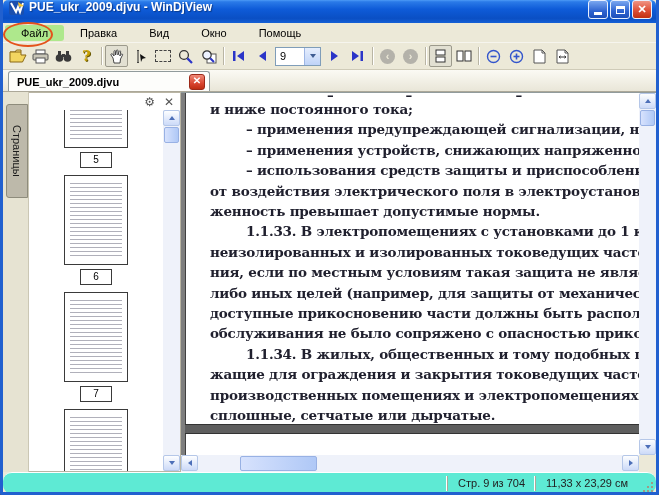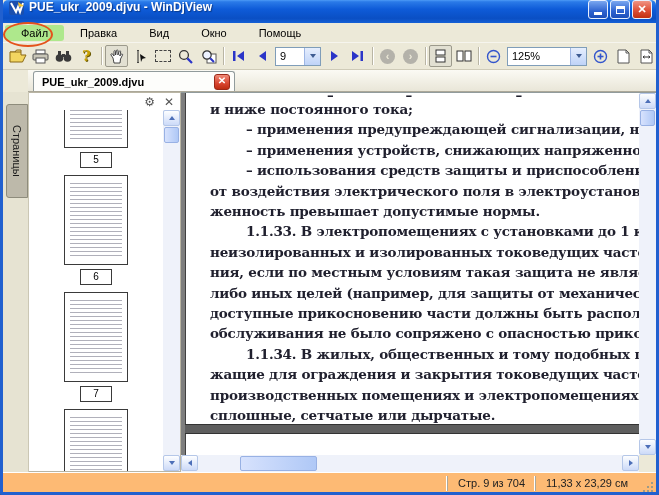--- a/index.html
+++ b/index.html
@@ -21,21 +21,21 @@
   
   .toolbar{height:26px;background:#ECE9D8;display:flex;align-items:center;padding:0 3px;border-bottom:1px solid #CFCBB8;}
   .tbtn{width:23px;height:22px;display:flex;align-items:center;justify-content:center;border:1px solid transparent;box-sizing:border-box;flex:none;}
   .tbtn.pressed{border:1px solid #9C9A8C;background:#E2E0D2;border-radius:2px;}
   .sep{width:1px;height:18px;background:#B9B5A4;margin:0 3px;flex:none;box-shadow:1px 0 0 #fff;}
   .combo{height:19px;background:#fff;border:1px solid #7F9DB9;display:flex;align-items:center;margin:0 2px;flex:none;box-sizing:border-box;}
   .combo .val{font-size:11px;padding:0 4px;flex:1;}
   .combo .drop{width:15px;height:17px;background:linear-gradient(180deg,#E6EEFD,#BFD3F8);border-left:1px solid #9EB6E4;display:flex;align-items:center;justify-content:center;}
   .chev{width:0;height:0;border-left:3px solid transparent;border-right:3px solid transparent;border-top:4px solid #3E5C92;}
   
-  .tabbar{height:21px;background:linear-gradient(180deg,#FBFAF4,#E9E6D8);border-bottom:1px solid #ACA899;display:flex;align-items:flex-end;padding:0 0 0 5px;margin-left:25px;}
+  .tabbar{height:21px;background:linear-gradient(180deg,#FBFAF4,#E9E6D8);border-bottom:1px solid #ACA899;display:flex;align-items:flex-end;padding:0 0 0 5px;}
   .tab{width:202px;height:20px;background:#FDFDFB;border:1px solid #919B9C;border-bottom:none;border-radius:3px 3px 0 0;display:flex;align-items:center;font-size:11px;font-weight:bold;padding:0 4px 0 8px;box-sizing:border-box;}
   .tab .tlabel{flex:1;white-space:nowrap;overflow:hidden;}
   .tab-close{width:14px;height:14px;border-radius:3px;background:linear-gradient(180deg,#F08A78,#D94530 60%,#BE2D12);border:1px solid #9C2818;color:#fff;font-size:10px;font-weight:bold;line-height:12px;text-align:center;flex:none;}
   
   .content{display:flex;height:380px;}
   .side{width:178px;flex:none;display:flex;background:#ECE9D8;}
   .vtab-strip{width:25px;flex:none;background:#E6E3D2;border-right:1px solid #CBC7B4;position:relative;}
   .vtab{position:absolute;top:12px;left:3px;width:20px;height:92px;background:#BDB9AA;border:1px solid #8E8C7C;border-radius:3px 0 0 3px;display:flex;align-items:center;justify-content:center;font-size:11px;writing-mode:vertical-rl;text-orientation:sideways;color:#1c1c1c;}
   .panel{flex:1;background:#fff;border:1px solid #B9B5A4;border-left:none;display:flex;flex-direction:column;min-width:0;}
   .panel-head{height:17px;display:flex;align-items:center;justify-content:flex-end;gap:9px;padding:0 6px;background:#fff;flex:none;}
@@ -63,21 +63,21 @@
   .page10{flex:1;background:#fff;border-left:1px solid #404040;}
   .doc-text{padding:0 0 0 24px;font-family:"DejaVu Serif","Liberation Serif",serif;font-size:13.5px;font-weight:600;color:#20202e;letter-spacing:-0.2px;}
   .frag{height:6px;overflow:hidden;}
   .frag-in{margin-top:-7px;white-space:pre;line-height:18px;}
   .doc-line{line-height:20.4px;white-space:nowrap;overflow:hidden;}
   .doc-line.indent{padding-left:36px;}
   .hscroll{height:17px;background:#EFF2FA;display:flex;align-items:stretch;flex:none;}
   .hsb-btn{width:17px;}
   .corner{width:17px;height:17px;background:#ECE9D8;flex:none;}
   
-  .statusbar{height:21px;background:#fdba74;border-top:1px solid #fff;display:flex;align-items:center;justify-content:flex-end;font-size:11px;color:#222;}
+  .statusbar{height:21px;background:#5eead4;border-top:1px solid #fff;display:flex;align-items:center;justify-content:flex-end;font-size:11px;color:#222;border-radius:9px;}
   .scell{padding:0 10px;height:15px;line-height:15px;border-left:1px solid #ACA899;box-shadow:-1px 0 0 #fff;white-space:nowrap;}
   .grip{width:13px;height:13px;margin:0 1px 0 4px;align-self:flex-end;position:relative;}
   .grip::before{content:"";position:absolute;right:2px;bottom:2px;width:2px;height:2px;background:#9e9a87;box-shadow:-4px 0 0 #9e9a87,0 -4px 0 #9e9a87,-8px 0 0 #9e9a87,-4px -4px 0 #9e9a87,0 -8px 0 #9e9a87;}
   .icon-q{font-family:"DejaVu Serif",serif;font-weight:bold;color:#C8A000;font-size:15px;text-shadow:1px 1px 0 #6b5a00;}
   .gray-nav{width:15px;height:15px;border-radius:50%;background:#B4B2AA;color:#ECE9D8;display:flex;align-items:center;justify-content:center;font-size:11px;font-weight:bold;line-height:1;}
 </style>
 </head>
 <body>
 
 <div class="win">
@@ -211,26 +211,20 @@
         <rect x="1" y="2" width="6" height="10" fill="#fff" stroke="#333"></rect>
         <rect x="9" y="2" width="6" height="10" fill="#fff" stroke="#333"></rect>
       </svg>
     </div>
     <div class="sep"></div>
     <div class="tbtn">
       <svg width="15" height="15" viewBox="0 0 15 15">
         <circle cx="7.5" cy="7.5" r="6" fill="none" stroke="#3355CC" stroke-width="1.4"></circle>
         <line x1="4.5" y1="7.5" x2="10.5" y2="7.5" stroke="#3355CC" stroke-width="1.6"></line>
       </svg>
-    </div>
-    <div class="combo" style="width:80px;">
-      <span class="val">125%</span>
-      <span class="drop">
-          <span class="chev"></span>
-        </span>
     </div>
     <div class="tbtn">
       <svg width="15" height="15" viewBox="0 0 15 15">
         <circle cx="7.5" cy="7.5" r="6" fill="none" stroke="#3355CC" stroke-width="1.4"></circle>
         <line x1="4.5" y1="7.5" x2="10.5" y2="7.5" stroke="#3355CC" stroke-width="1.6"></line>
         <line x1="7.5" y1="4.5" x2="7.5" y2="10.5" stroke="#3355CC" stroke-width="1.6"></line>
       </svg>
     </div>
     <div class="tbtn">
       <svg width="13" height="15" viewBox="0 0 13 15">

